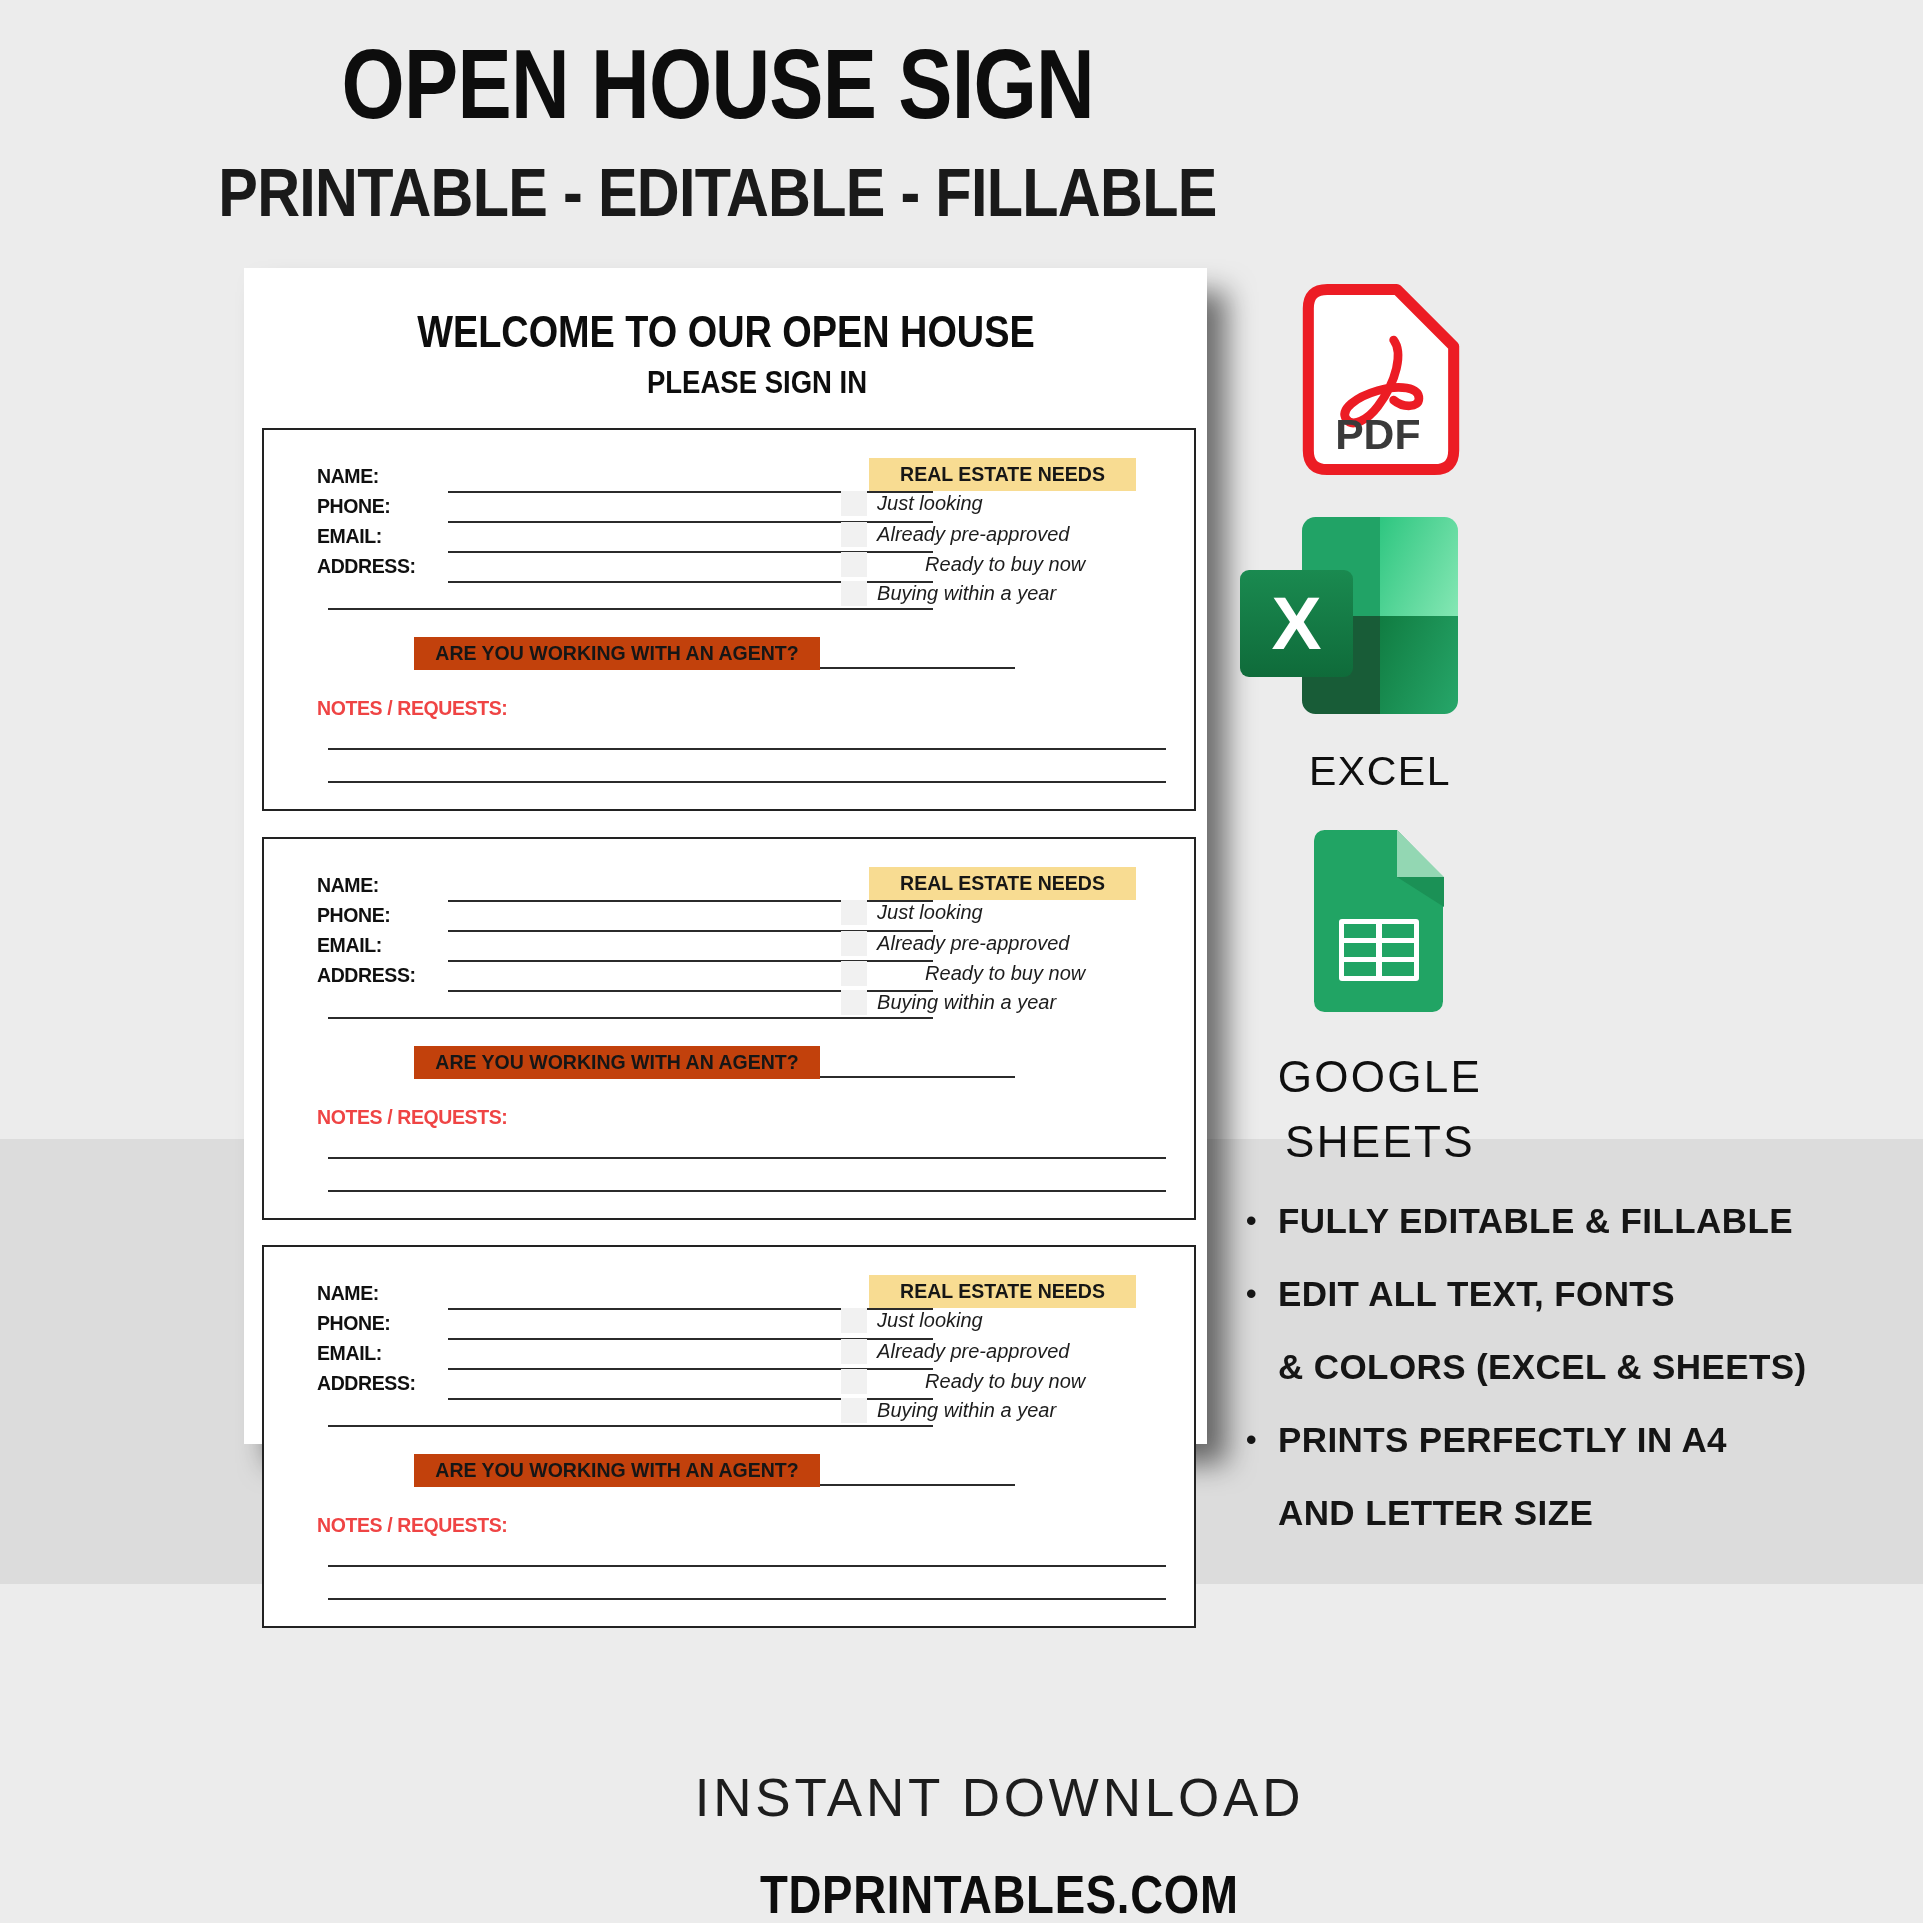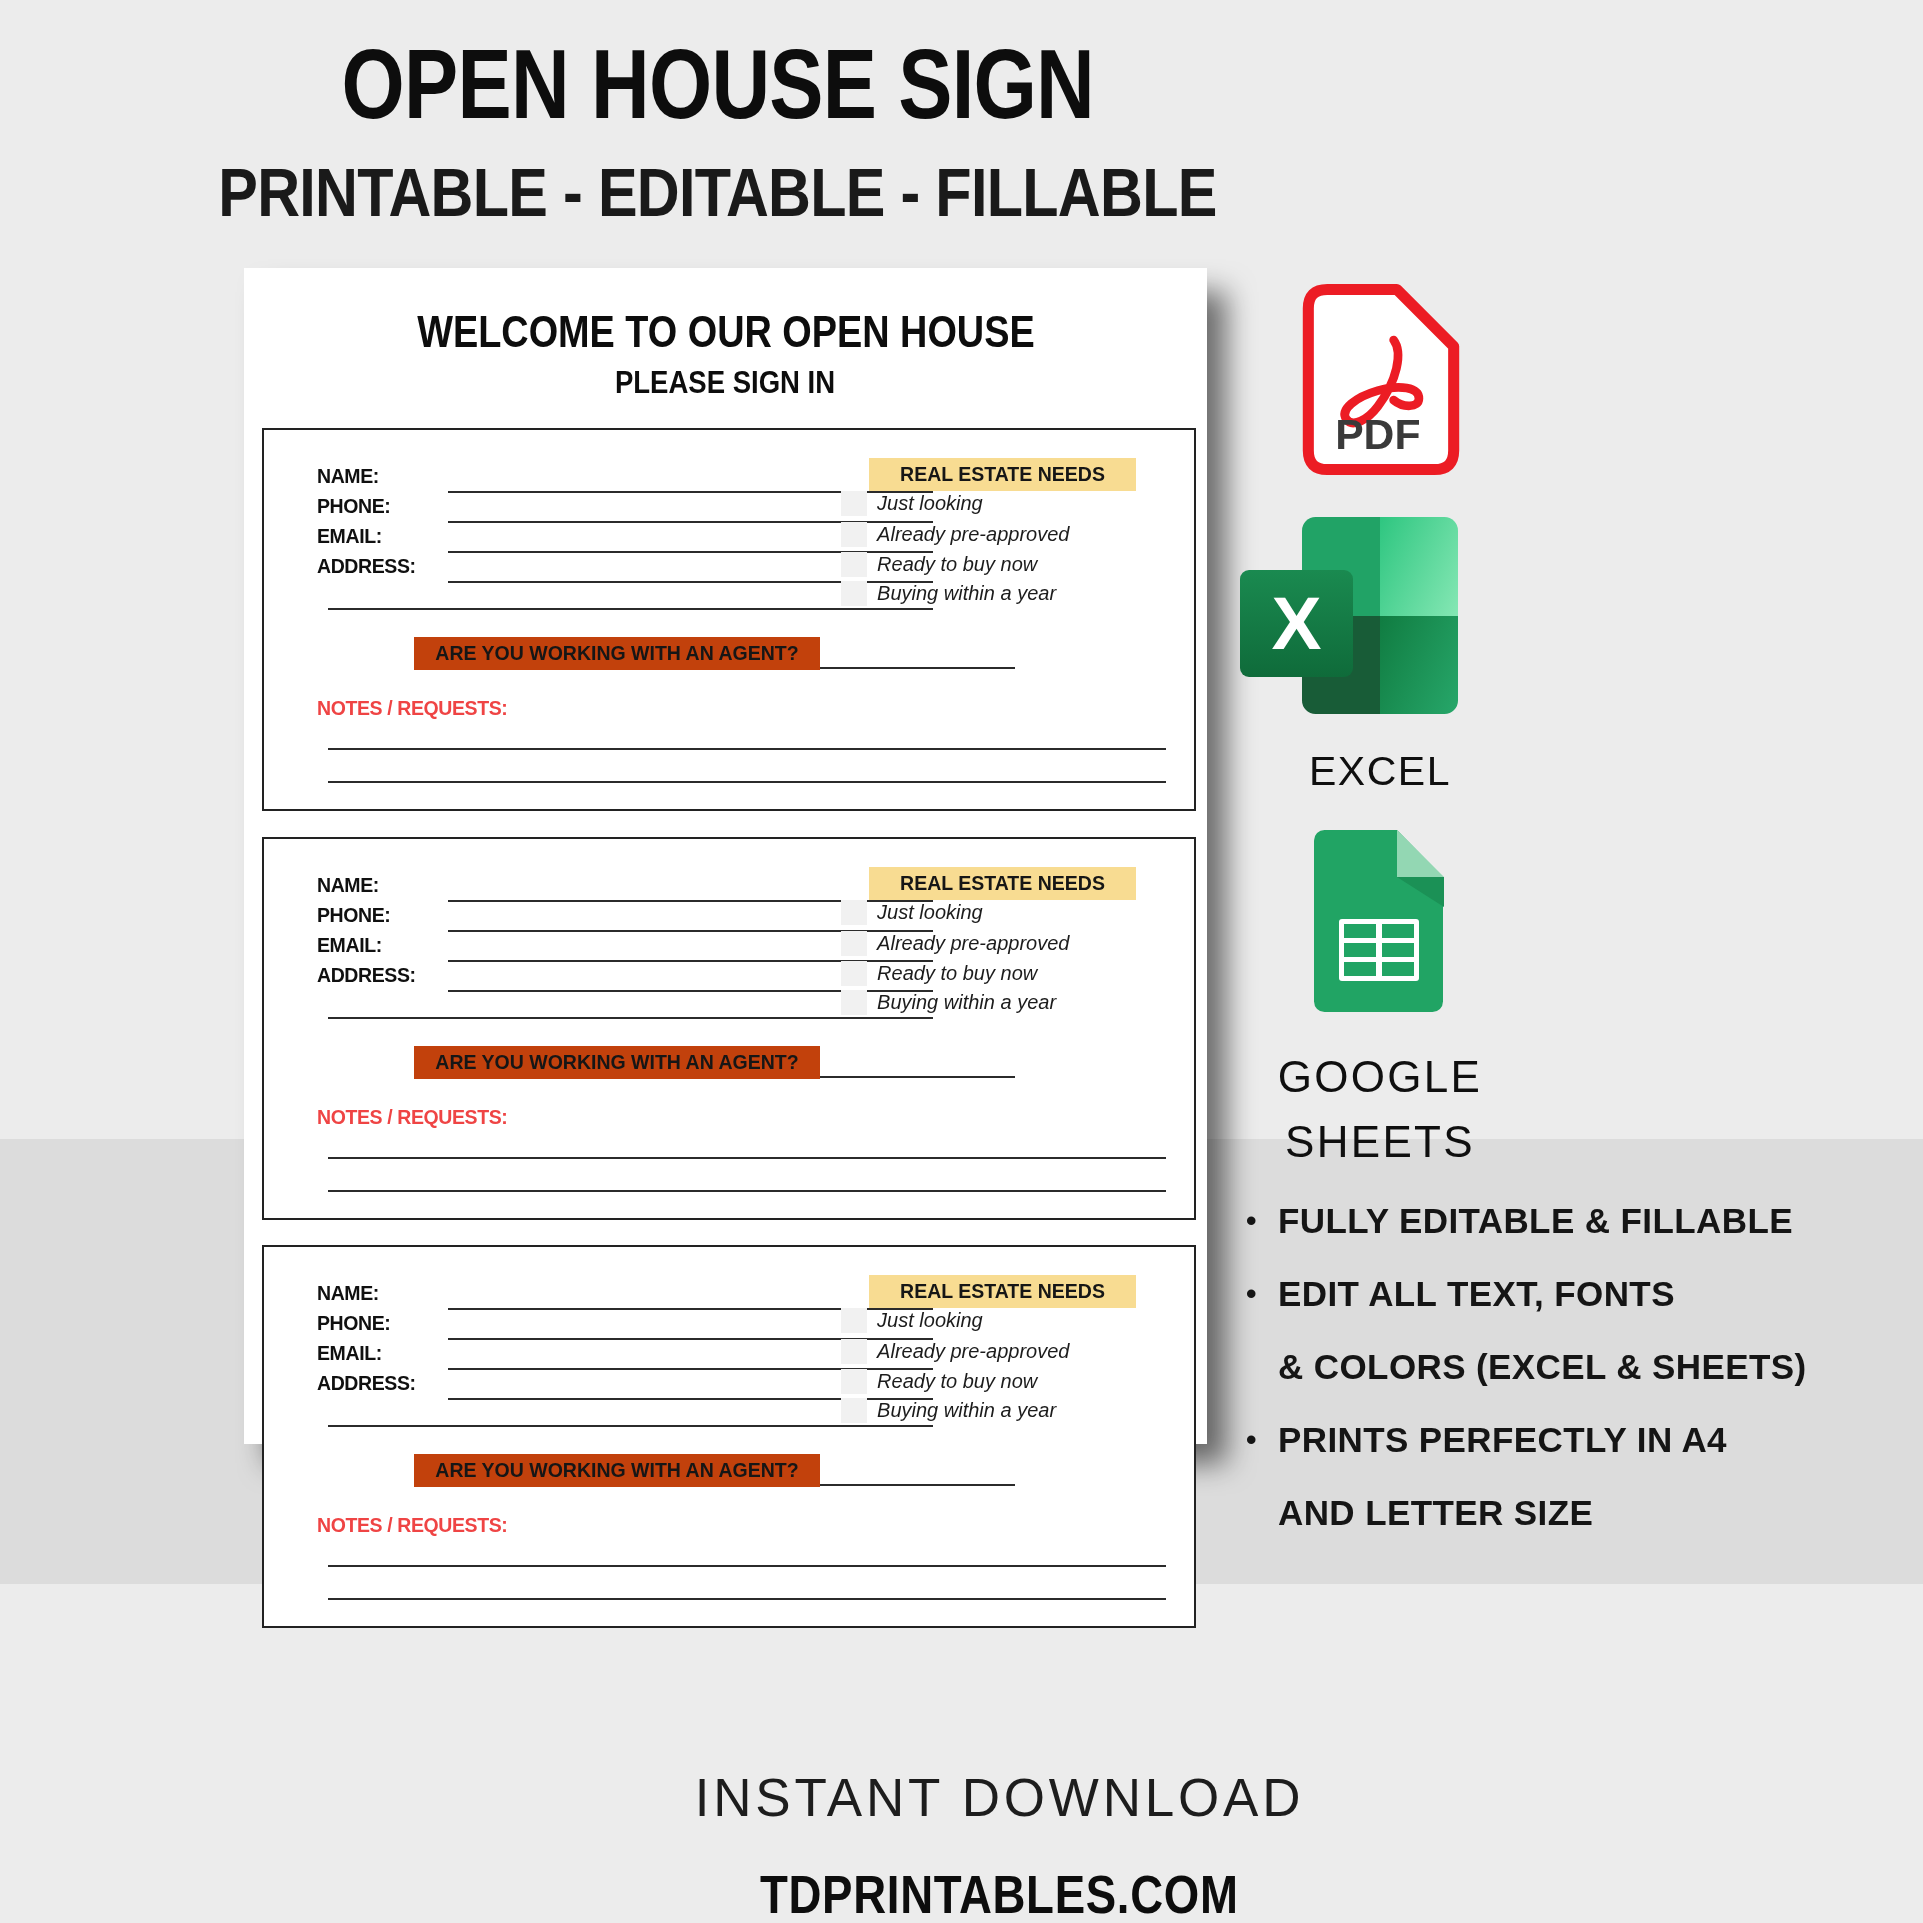--- a/index.html
+++ b/index.html
@@ -16,35 +16,35 @@
   .hd-wrap{position:absolute;left:0;top:0;width:1435px;text-align:center;}
   .title{margin-top:27px;font-size:99px;font-weight:800;letter-spacing:-0.8px;color:#0d0d0d;white-space:nowrap;}
   .subtitle{margin-top:12px;font-size:69px;font-weight:700;letter-spacing:-0.8px;color:#1a1a1a;white-space:nowrap;}
 
   
   .paper{position:absolute;left:244px;top:268px;width:963px;height:1176px;background:#ffffff;
          box-shadow:21px 21px 27px -1.5px rgba(0,0,0,0.55);}
   .welcome{position:absolute;left:0;top:39px;width:100%;text-align:center;font-size:44px;font-weight:800;
            color:#0d0d0d;white-space:nowrap;}
   .signin{position:absolute;left:0;top:96px;width:100%;text-align:center;font-size:32px;font-weight:800;
-          color:#0d0d0d;white-space:nowrap;}
+          color:#0d0d0d;white-space:nowrap;padding-left:32px;}
 
   
   .block{position:absolute;left:18px;width:930px;height:379px;border:2.3px solid #222;background:#fff;}
   .b1{top:160px;} .b2{top:569px;} .b3{top:977px;}
   .f-label{position:absolute;left:53px;font-size:19.5px;font-weight:800;letter-spacing:-0.4px;color:#101010;white-space:nowrap;}
   .l-name{top:35px;} .l-phone{top:65px;} .l-email{top:95px;} .l-address{top:125px;}
   .f-line{position:absolute;height:2.3px;background:#2b2b2b;}
   .fl-1{left:184px;width:485px;top:61px;} .fl-2{left:184px;width:485px;top:91px;}
   .fl-3{left:184px;width:485px;top:121px;} .fl-4{left:184px;width:485px;top:151px;}
   .fl-extra{left:64px;width:605px;top:178px;}
   .needs-header{position:absolute;left:605px;top:28px;width:267px;height:33px;background:#F8DC92;
                 text-align:center;line-height:33px;font-size:19.5px;font-weight:800;color:#161616;white-space:nowrap;}
   .opt{position:absolute;left:577px;height:27px;display:flex;align-items:center;}
-  .o1{top:60px;} .o2{top:91px;} .o3{top:121px;} .o4{top:150px;}
+  .o1{top:60px;} .o2{top:91px;} .o3{top:121px;gap:48px;} .o4{top:150px;}
   .cb{width:25.6px;height:25.6px;background:#f1f1f1;margin-right:10.5px;flex:0 0 auto;}
   .opt-text{font-size:20px;font-style:italic;color:#1c1c1c;white-space:nowrap;}
   .agent-banner{position:absolute;left:150px;top:207px;width:406px;height:33px;background:#c2410c;
                 text-align:center;line-height:33px;font-size:19.5px;font-weight:800;color:#161616;white-space:nowrap;}
   .agent-line{position:absolute;left:556px;top:237px;width:195px;height:2.3px;background:#2b2b2b;}
   .notes-label{position:absolute;left:53px;top:267px;font-size:19.5px;font-weight:800;letter-spacing:-0.4px;color:#ef4444;}
   .note-line{position:absolute;left:64px;width:838px;height:2.3px;background:#2b2b2b;}
   .nl1{top:318px;} .nl2{top:351px;}
 
   

